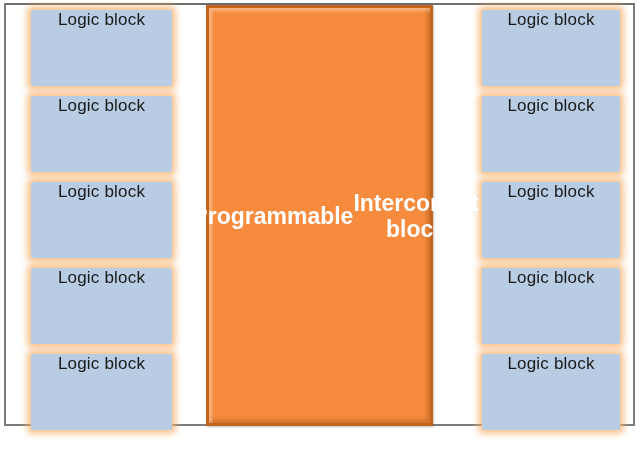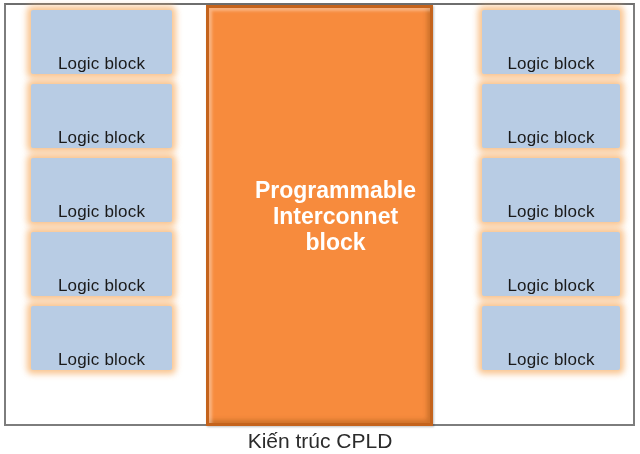--- a/index.html
+++ b/index.html
@@ -32,47 +32,46 @@
     position: absolute;
     top: 10px;
     display: flex;
     flex-direction: column;
     gap: 10px;
     z-index: 2;
   }
   .block-col.left  { left: 31px;  width: 141px; }
   .block-col.right { left: 482px; width: 138px; }
   .logic-block {
-    height: 64px;
+    height: 76px;
     background: #b8cce4;
     box-shadow: 0 0 6px 4px rgba(247, 178, 107, 0.75);
     border-radius: 2px;
     display: flex;
-    align-items: flex-end;
+    align-items: flex-start;
     justify-content: center;
     font-size: 17px;
     color: #1a1a1a;
     letter-spacing: 0.2px;
   }
   
   .matrix {
     position: absolute;
     left: 206px;
     top: 5px;
     width: 227px;
     height: 421px;
     box-sizing: border-box;
     background: #f78b3d;
     border: 3px solid #c4631c;
     box-shadow:
       inset 3px 3px 3px rgba(255, 255, 255, 0.35),
       inset -3px -3px 4px rgba(110, 55, 0, 0.30),
       1px 1px 2px rgba(0, 0, 0, 0.25);
     display: flex;
-    flex-direction: column;
     align-items: center;
     justify-content: center;
     z-index: 3;
     text-align: center;
     padding-left: 32px;
   }
   .matrix .line {
     color: #ffffff;
     font-weight: bold;
     font-size: 23px;
@@ -131,15 +130,14 @@
       <span>Logic block</span>
     </div>
     <div class="logic-block">
       <span>Logic block</span>
     </div>
     <div class="logic-block">
       <span>Logic block</span>
     </div>
   </div>
 
-  <div class="caption">Kiến trúc CPLD</div>
 
 </div>
 
 </body></html>

